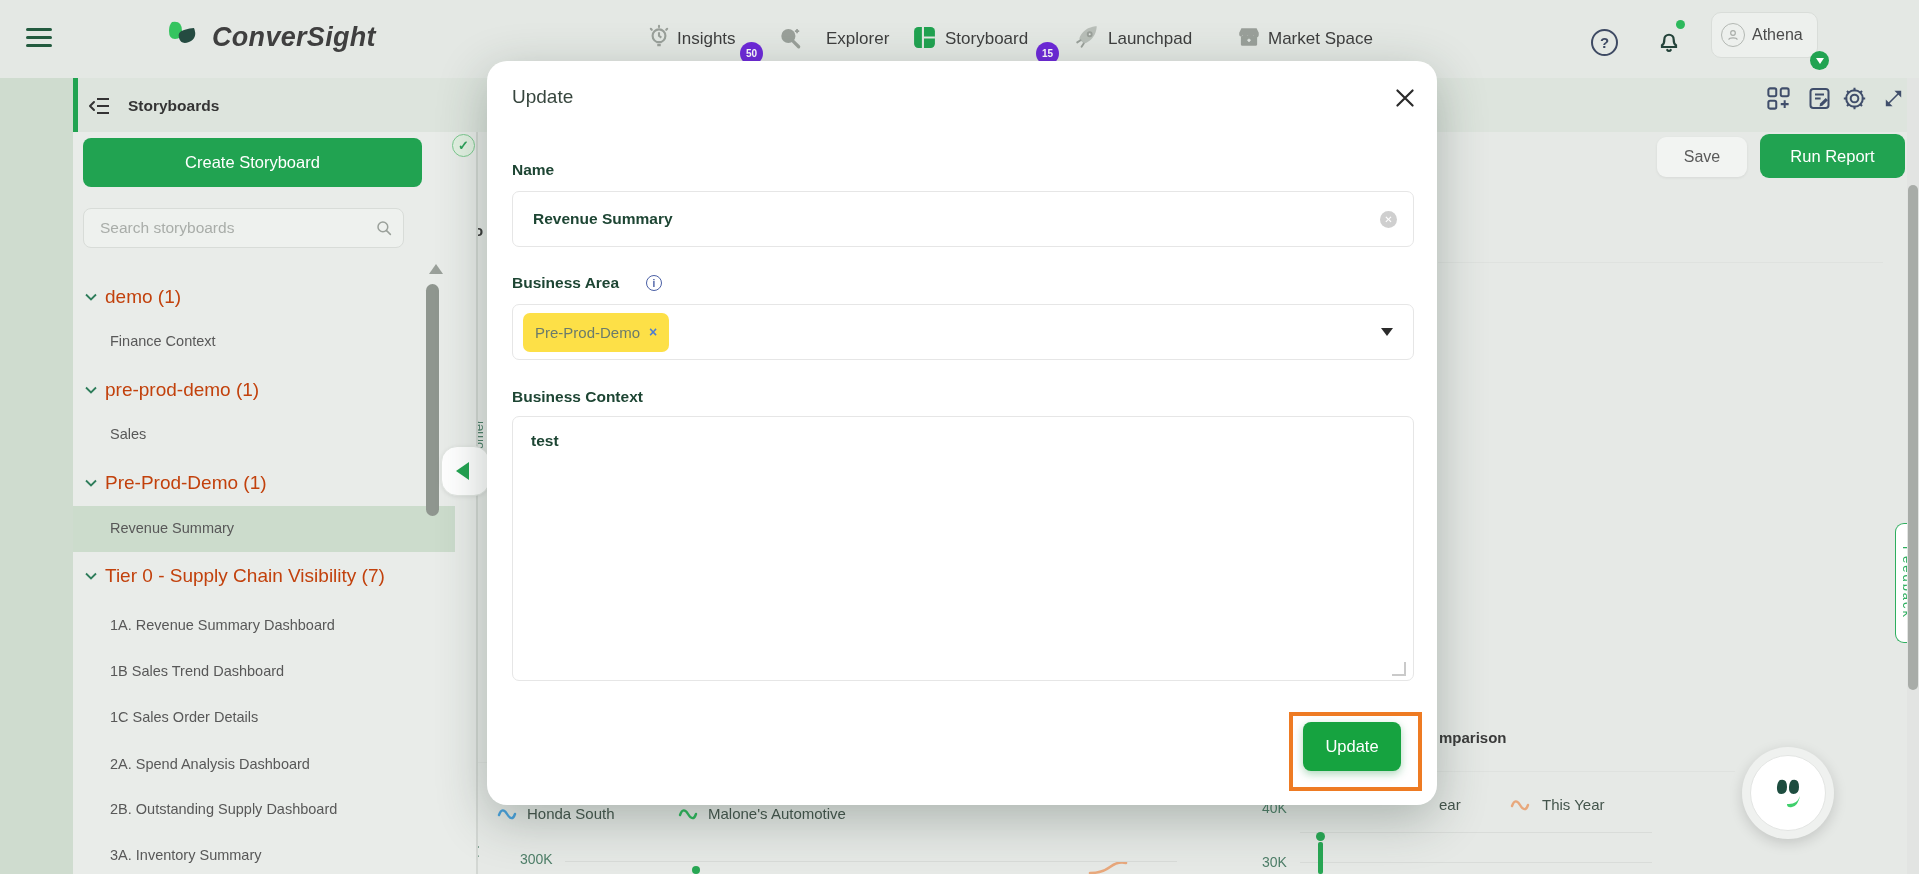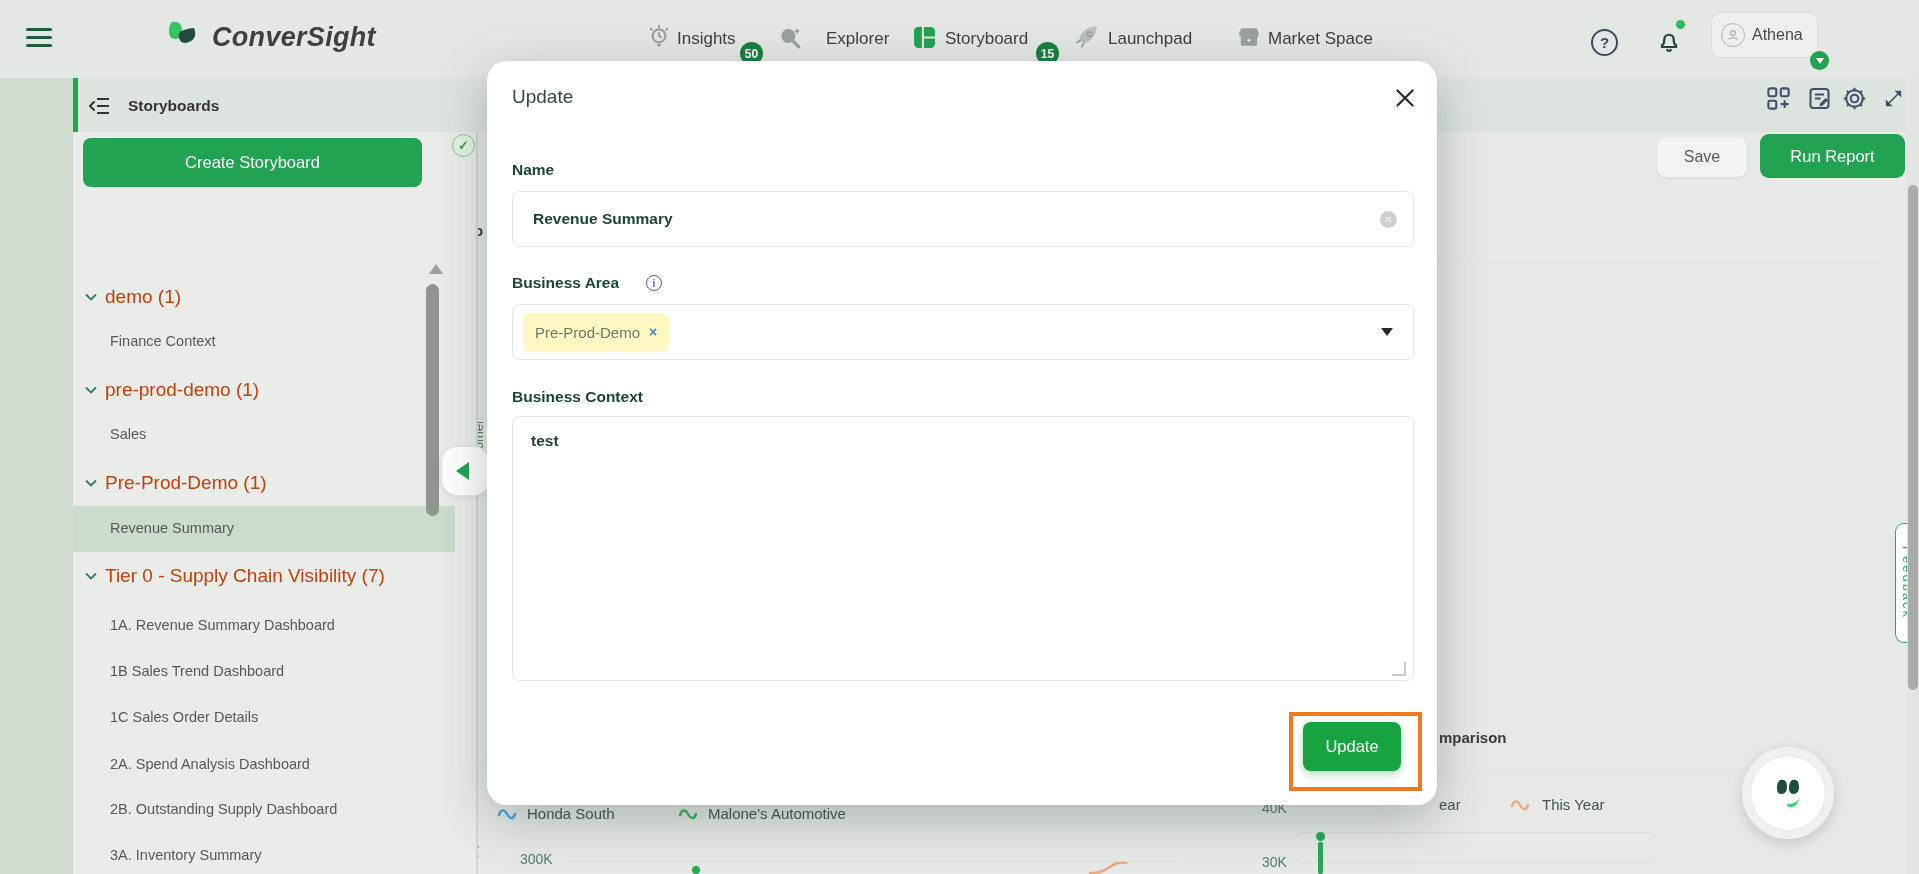--- a/index.html
+++ b/index.html
@@ -8,22 +8,22 @@
     font-family:"Liberation Sans",sans-serif;background:#e6e9e6;color:#3c3c3c;}
   .abs{position:absolute;}
 
   
   .navbar{left:0;top:0;width:1919px;height:78px;background:#e4e8e4;z-index:5;}
   .hamburger{left:26px;top:28px;width:26px;height:20px;cursor:pointer;}
   .hamburger span{display:block;height:3px;background:#235b3f;border-radius:2px;margin-bottom:5px;}
   .brand-text{left:212px;top:22px;font-size:27px;font-weight:700;color:#3f3f3f;letter-spacing:.3px;}
   .nav-item-label{font-size:17px;color:#3e3e3e;}
   .nav-item-label.active{color:#404040;font-weight:500;}
-  .badge{position:absolute;width:23px;height:23px;border-radius:50%;background:#15803d;color:#fff;
-    font-size:12px;font-weight:700;display:flex;align-items:center;justify-content:center;}
+  .badge{position:absolute;width:23px;height:23px;border-radius:50%;background:#6d28d9;color:#fff;
+    font-size:10px;font-weight:700;display:flex;align-items:center;justify-content:center;}
   .help-ring{left:1591px;top:29px;width:27px;height:27px;border:2.4px solid #3e4a63;border-radius:50%;
     color:#3e4a63;font-weight:700;font-size:15px;display:flex;align-items:center;justify-content:center;}
   .bell-dot{left:1676px;top:20px;width:9px;height:9px;border-radius:50%;background:#2db95c;}
   .user-chip{left:1711px;top:12px;width:107px;height:46px;background:#edf0ed;border:1px solid #d9ddd9;
     border-radius:10px;display:flex;align-items:center;padding-left:9px;gap:7px;cursor:pointer;}
   .avatar-ring{width:24px;height:24px;border:1.6px solid #b3b8b3;border-radius:50%;
     display:flex;align-items:center;justify-content:center;}
   .user-name{font-size:16px;color:#4a4a4a;}
   .chip-caret{left:1810px;top:51px;width:19px;height:19px;border-radius:50%;background:#21a351;
     display:flex;align-items:center;justify-content:center;}
@@ -105,21 +105,21 @@
   .name-input{left:512px;top:191px;width:902px;height:56px;border:1px solid #e6e6e6;border-radius:7px;
     background:#fff;display:flex;align-items:center;padding:0 16px 0 18px;}
   .name-input input{flex:1;border:none;outline:none;font-family:"Liberation Sans",sans-serif;
     font-size:15.5px;font-weight:700;color:#1d4533;background:transparent;}
   .clear-ic{width:17px;height:17px;border-radius:50%;background:#cfcfcf;color:#fff;font-size:10px;
     display:flex;align-items:center;justify-content:center;cursor:pointer;}
   .info-ic{left:646px;top:275px;width:16px;height:16px;border:1.4px solid #4a5fa5;border-radius:50%;
     color:#4a5fa5;font-size:10px;font-weight:700;display:flex;align-items:center;justify-content:center;}
   .ba-select{left:512px;top:304px;width:902px;height:56px;border:1px solid #e6e6e6;border-radius:7px;
     background:#fff;display:flex;align-items:center;padding:0 20px 0 10px;cursor:pointer;}
-  .ba-chip{height:39px;background:#fef9c3;border-radius:7px;display:flex;align-items:center;
+  .ba-chip{height:39px;background:#fde047;border-radius:7px;display:flex;align-items:center;
     padding:0 12px;gap:9px;font-size:15px;color:#6b7b6b;}
   .ba-chip .x{color:#4f7dd0;font-size:14px;font-weight:700;cursor:pointer;}
   .ba-caret{margin-left:auto;width:0;height:0;border-left:6px solid transparent;
     border-right:6px solid transparent;border-top:8px solid #2b2b2b;}
   .bc-area{left:512px;top:416px;width:902px;height:265px;border:1px solid #e6e6e6;border-radius:7px;background:#fff;}
   .bc-area textarea{width:100%;height:100%;border:none;outline:none;resize:none;background:transparent;
     font-family:"Liberation Sans",sans-serif;font-size:15.5px;font-weight:700;color:#1d4533;padding:15px 18px;}
   .resize-glyph{left:1394px;top:664px;width:14px;height:14px;border-right:2px solid #bdbdbd;
     border-bottom:2px solid #bdbdbd;transform:translate(-2px,-2px);opacity:.8;}
   .hl-box{left:1289px;top:712px;width:133px;height:79px;border:4px solid #ee7b23;z-index:52;}
@@ -278,20 +278,27 @@
   <svg class="rail-icon" style="top:543px;" viewBox="0 0 24 24" fill="none" stroke="#1d4b35" stroke-width="1.7">
       <rect x="7.5" y="2.5" width="9" height="5.5" rx="1"></rect>
       <rect x="1.8" y="16" width="5.2" height="5" rx="1"></rect>
       <rect x="9.4" y="16" width="5.2" height="5" rx="1"></rect>
       <rect x="17" y="16" width="5.2" height="5" rx="1"></rect>
       <path d="M12 8v4M4.4 16v-2.2h15.2V16M12 12v4"></path>
     </svg>
 
   <div class="abs sidebar"></div>
   <div class="abs create-btn">Create Storyboard</div>
+  <div class="abs search-box">
+    <input placeholder="Search storyboards" style="">
+    <svg width="18" height="18" viewBox="0 0 24 24" fill="none" stroke="#9aa09a" stroke-width="2">
+        <circle cx="10.5" cy="10.5" r="6.5"></circle>
+        <path d="M15.5 15.5l5 5" stroke-linecap="round"></path>
+      </svg>
+  </div>
 
   <div class="abs selected-row"></div>
 
   <div class="tree-group" style="top:286px;">
     <svg width="12" height="8" viewBox="0 0 12 8" fill="none" stroke="#2e7d5b" stroke-width="1.8">
         <path d="M1 1.5l5 5 5-5"></path>
       </svg>
     <span class="lbl">demo (1)</span>
   </div>
   <div class="tree-item" style="top:333px;">Finance Context</div>

